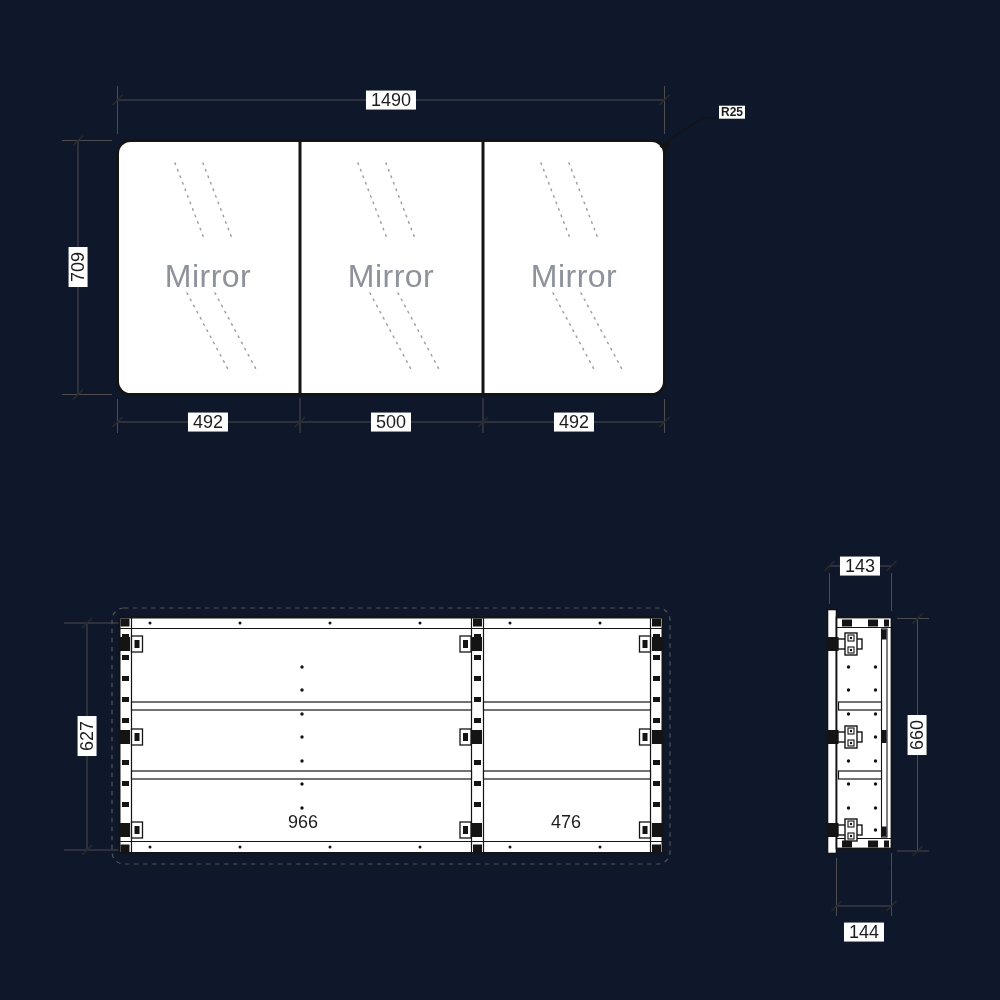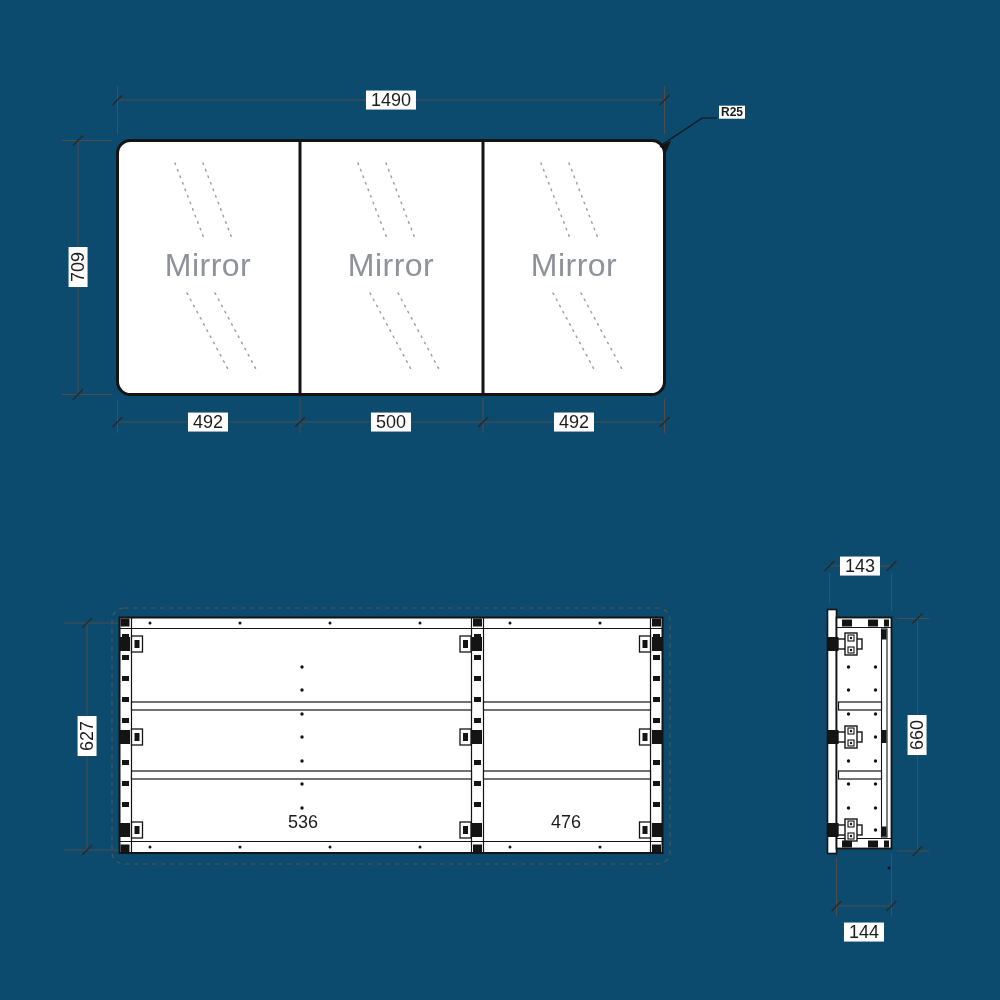--- a/index.html
+++ b/index.html
@@ -1,28 +1,28 @@
 <!DOCTYPE html>
 <html><head>
 <meta charset="utf-8">
 <style>
   html,body{margin:0;padding:0;background:#ffffff;}
   .sheet{
-    position:relative;width:1000px;height:1000px;background:#0c4a6e;overflow:hidden;
+    position:relative;width:1000px;height:1000px;background:#0f172a;overflow:hidden;
     font-family:"Liberation Sans","DejaVu Sans",sans-serif;
   }
   .sheet svg{position:absolute;left:0;top:0;}
   .lbl{
     position:absolute;transform:translate(-50%,-50%);
     font-size:18px;color:#1c1c1e;background:#ffffff;
     padding:0 5px;white-space:nowrap;line-height:1.05;
   }
   .lbl.rot{transform:translate(-50%,-50%) rotate(-90deg);}
   .lbl.mirror{
-    font-size:32px;color:#8d929b;background:transparent;padding:0;letter-spacing:.5px;
+    font-size:32px;color:#8d929b;background:transparent;padding:0;letter-spacing:.5px;margin-top:11px;
   }
   .lbl.small{font-size:12px;transform:translate(0,-50%);padding:0 2px;font-weight:bold;}
 </style>
 </head>
 <body>
 
 <div class="sheet">
 
   <svg width="1000" height="1000" viewBox="0 0 1000 1000">
 
@@ -260,20 +260,20 @@
   <div class="lbl" style="left:208px;top:422px;">492</div>
   <div class="lbl" style="left:391px;top:422px;">500</div>
   <div class="lbl" style="left:574px;top:422px;">492</div>
   <div class="lbl small" style="left:719px;top:112px;">R25</div>
 
   <div class="lbl mirror" style="left:208px;top:266px;">Mirror</div>
   <div class="lbl mirror" style="left:391px;top:266px;">Mirror</div>
   <div class="lbl mirror" style="left:574px;top:266px;">Mirror</div>
 
   <div class="lbl rot" style="left:87px;top:736px;">627</div>
-  <div class="lbl" style="left:303px;top:822px;">536</div>
+  <div class="lbl" style="left:303px;top:822px;">966</div>
   <div class="lbl" style="left:566px;top:822px;">476</div>
 
   <div class="lbl" style="left:860px;top:566px;">143</div>
   <div class="lbl rot" style="left:917px;top:735px;">660</div>
   <div class="lbl" style="left:864px;top:906px;margin-top:26px;">144</div>
 
 </div>
 
 </body></html>

